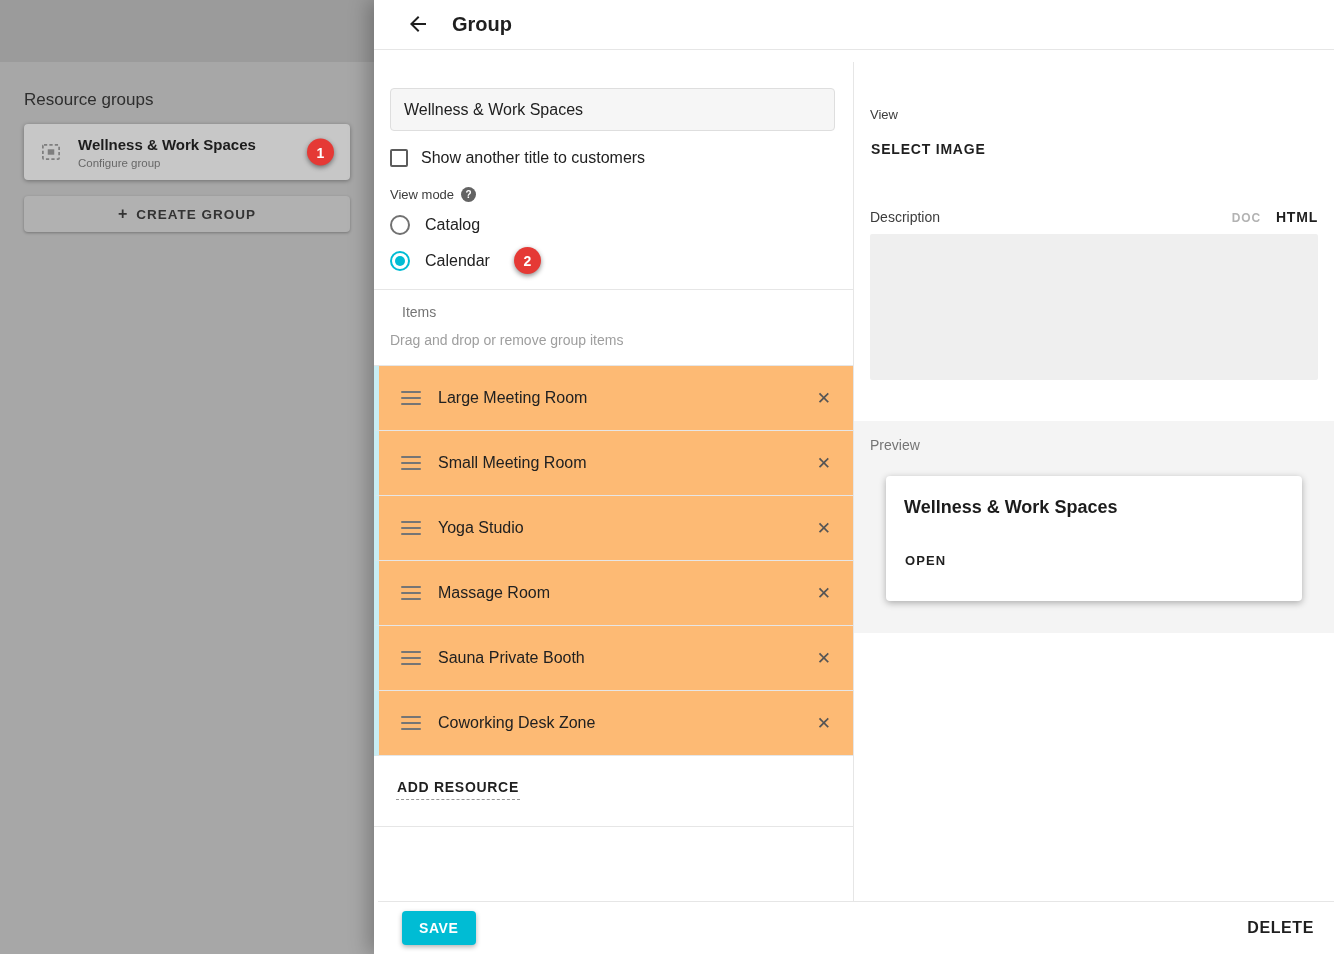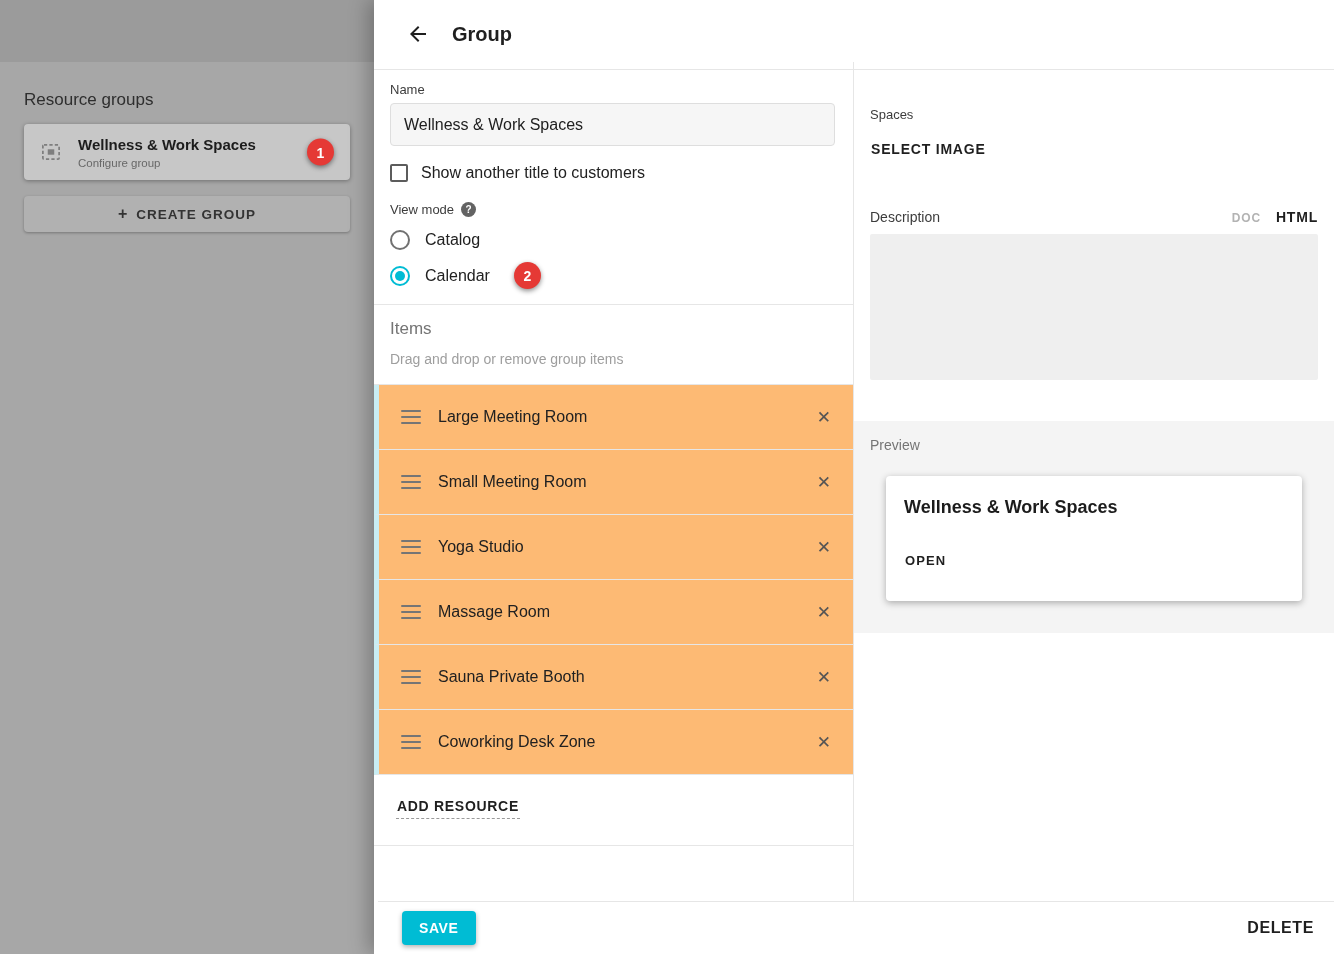--- a/index.html
+++ b/index.html
@@ -26,21 +26,21 @@
   .plus-glyph { font-size:16px; font-weight:bold; }
 
   .num-badge { width:27px; height:27px; border-radius:50%; background:#e53935; color:#fff;
     font-size:14px; font-weight:bold; display:flex; align-items:center; justify-content:center;
     box-shadow:0 2px 5px rgba(0,0,0,.45); flex:0 0 auto; }
   .badge-1 { position:absolute; right:16px; top:50%; transform:translateY(-50%); }
 
   
   .panel { position:absolute; left:374px; top:0; width:960px; height:954px; background:#fff;
     box-shadow:-6px 0 18px rgba(0,0,0,.25); }
-  .panel-header { height:70px; border-bottom:1px solid #e6e6e6; display:flex; align-items:center;
+  .panel-header { height:50px; border-bottom:1px solid #e6e6e6; display:flex; align-items:center;
     padding-left:31px; }
   .back-btn { width:26px; height:26px; border:none; background:transparent; cursor:pointer; padding:0; }
   .back-btn svg { width:24px; height:24px; fill:#1f1f1f; }
   .panel-title { margin-left:21px; font-size:20px; font-weight:bold; color:#1f1f1f; }
 
   .panel-body { position:absolute; top:62px; bottom:53px; left:0; right:0; display:flex; }
   .col-left { width:480px; border-right:1px solid #e6e6e6; }
   .col-right { flex:1; }
 
   
@@ -58,21 +58,21 @@
   .radio-row { margin-top:9px; display:flex; align-items:center; gap:15px; height:27px; cursor:pointer; }
   .radio { width:20px; height:20px; border-radius:50%; border:2px solid #717171; background:#fff;
     display:flex; align-items:center; justify-content:center; }
   .radio.checked { border-color:#00bcd4; }
   .radio.checked::after { content:""; width:10px; height:10px; border-radius:50%; background:#00bcd4; }
   .radio-label { font-size:16px; color:#212121; }
   .badge-2 { margin-left:9px; }
 
   .hr { border-top:1px solid #e6e6e6; }
   .items-head { padding:14px 16px 17px 16px; }
-  .items-title { font-size:17px; color:#757575; }
+  .items-title { font-size:14px; color:#757575;margin-left:12px; }
   .items-hint { margin-top:12px; font-size:14px; color:#9e9e9e; }
 
   .item-row { height:65px; display:flex; align-items:center; background:#fdba74;
     border-left:5px solid #c9edf3; border-bottom:1px solid #e6e6e6; padding:0 16px 0 22px; }
   .drag { width:20px; display:flex; flex-direction:column; gap:4px; cursor:grab; }
   .drag i { display:block; height:2px; background:#757575; border-radius:1px; }
   .item-label { margin-left:17px; font-size:16px; color:#212121; }
   .remove-btn { margin-left:auto; border:none; background:transparent; font-family:inherit;
     font-size:17px; color:#555; cursor:pointer; padding:4px 6px; }
 
@@ -148,21 +148,20 @@
             <path d="M20 11H7.8l5.6-5.6L12 4l-8 8 8 8 1.4-1.4L7.8 13H20v-2z"></path>
           </svg>
       </button>
       <span class="panel-title">Group</span>
     </div>
 
     <div class="panel-body">
 
       <div class="col-left">
         <div class="form-sec">
-          <div class="field-label">Name</div>
           <input class="name-input" type="text" value="Wellness &amp; Work Spaces" style="">
 
           <div class="check-row">
             <span class="checkbox"></span>
             <span class="check-label">Show another title to customers</span>
           </div>
 
           <div class="viewmode-row">
             <span class="field-label">View mode</span>
             <span class="help-icon">?</span>
@@ -245,21 +244,21 @@
 
         <div class="add-resource-wrap">
           <button class="add-resource">ADD RESOURCE</button>
         </div>
 
         <div class="hr"></div>
       </div>
 
       <div class="col-right">
         <div class="widget-sec">
-          <div class="field-label image-label">Spaces</div>
+          <div class="field-label image-label">View</div>
           <button class="select-image">SELECT IMAGE</button>
 
           <div class="desc-row">
             <span class="desc-label">Description</span>
             <span class="desc-tabs">
               <span class="tab-doc">DOC</span>
               <span class="tab-html">HTML</span>
             </span>
           </div>
           <textarea class="desc-area" style=""></textarea>

